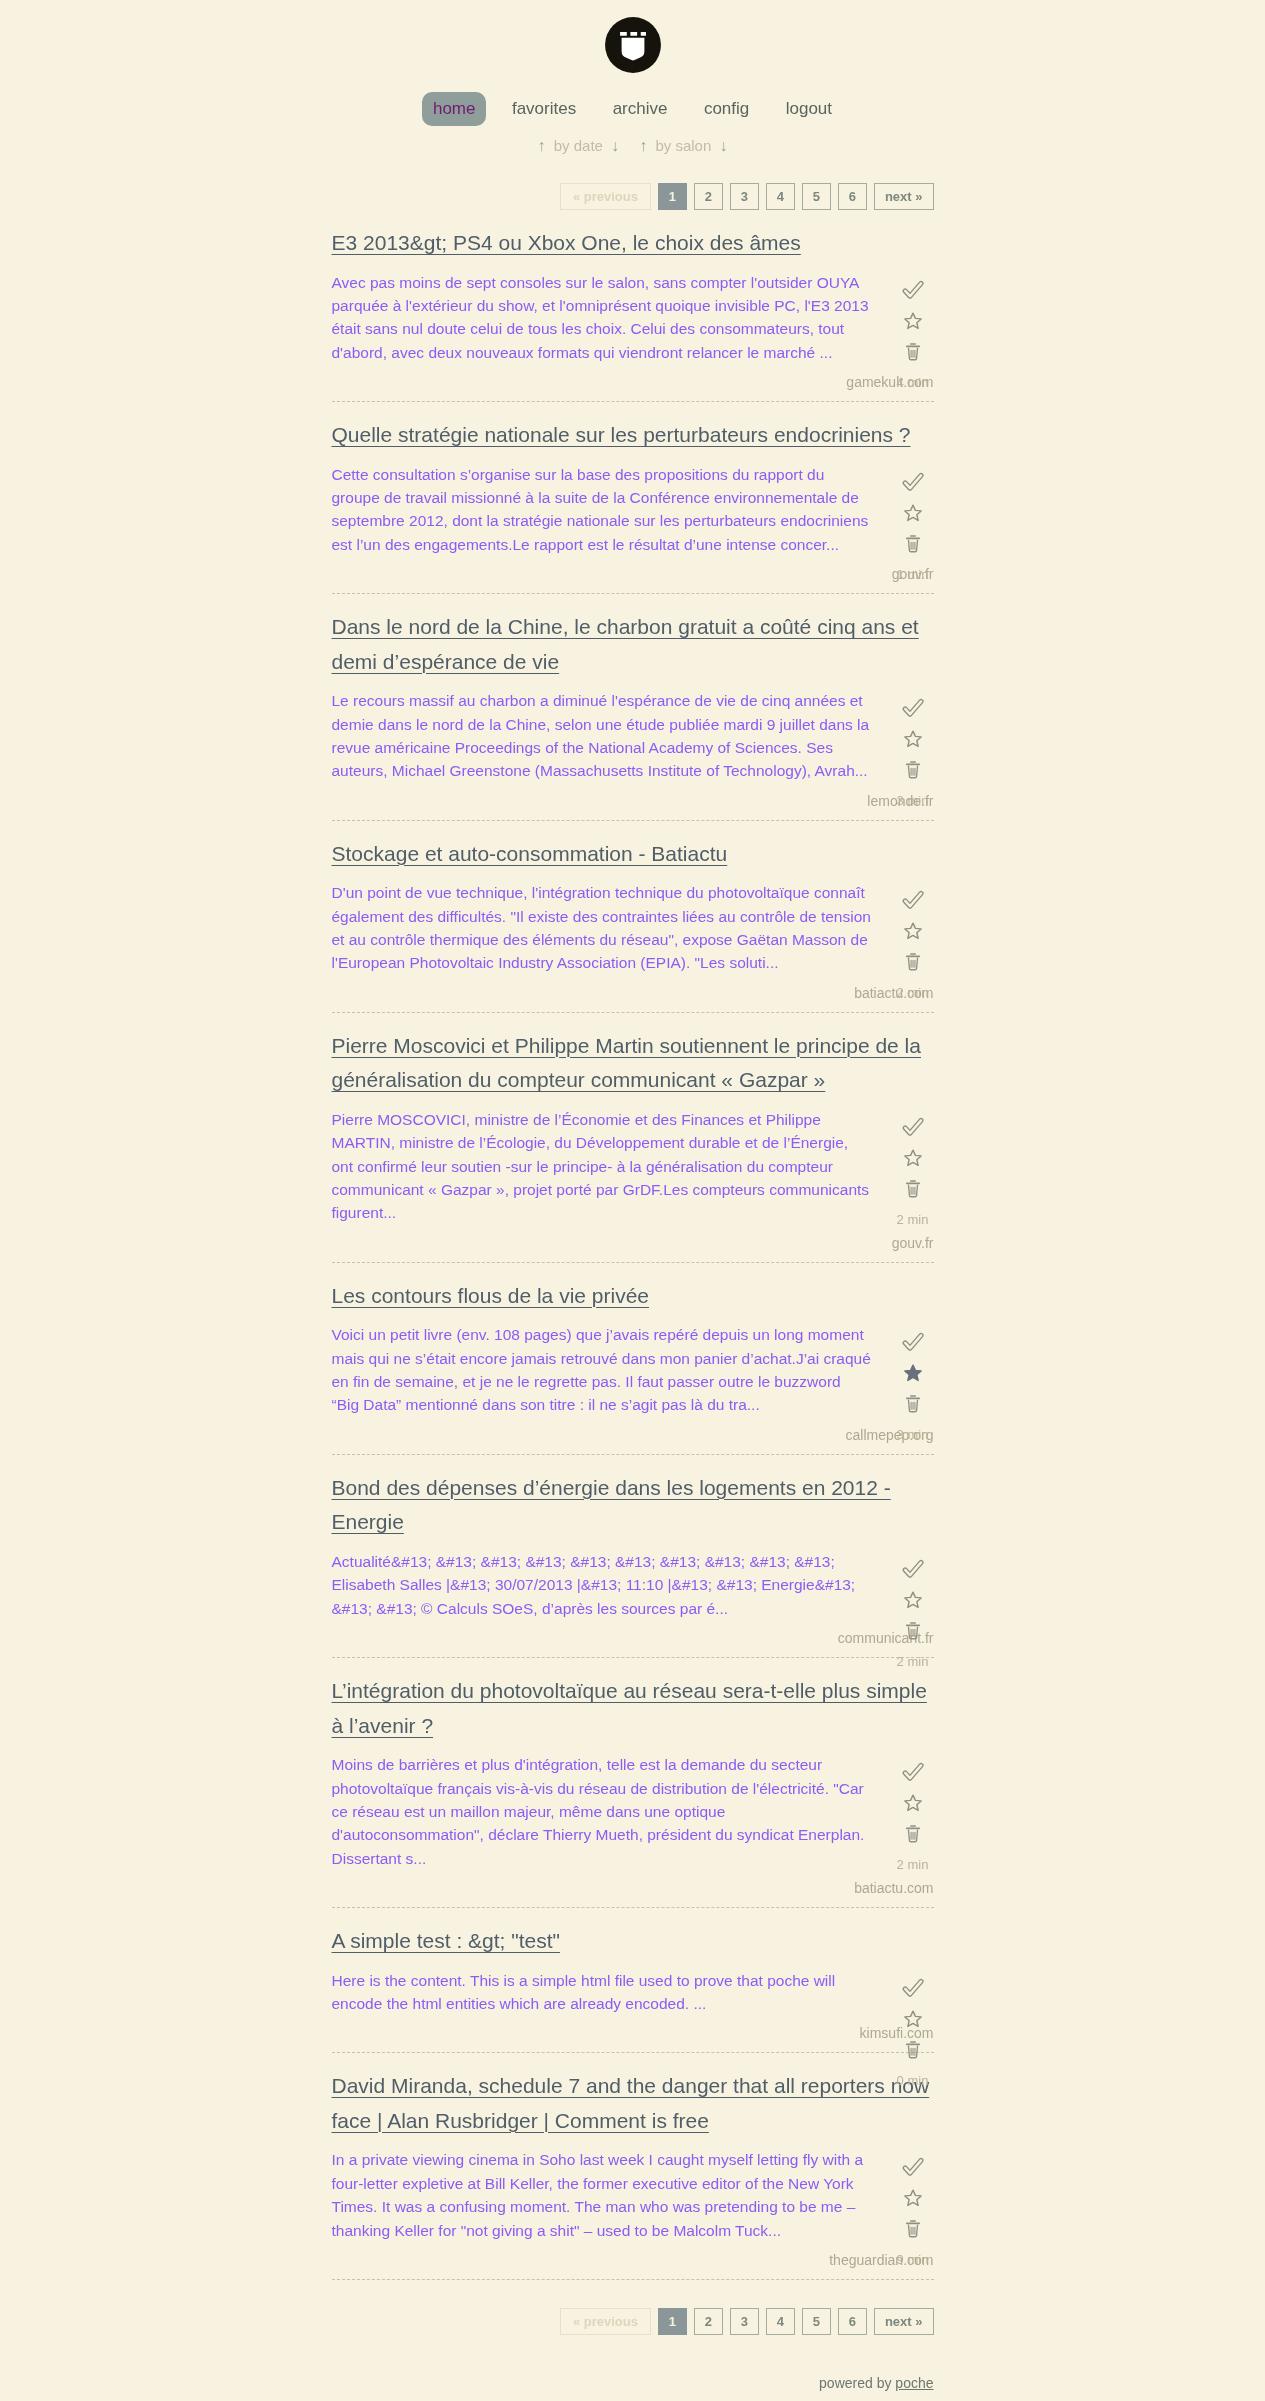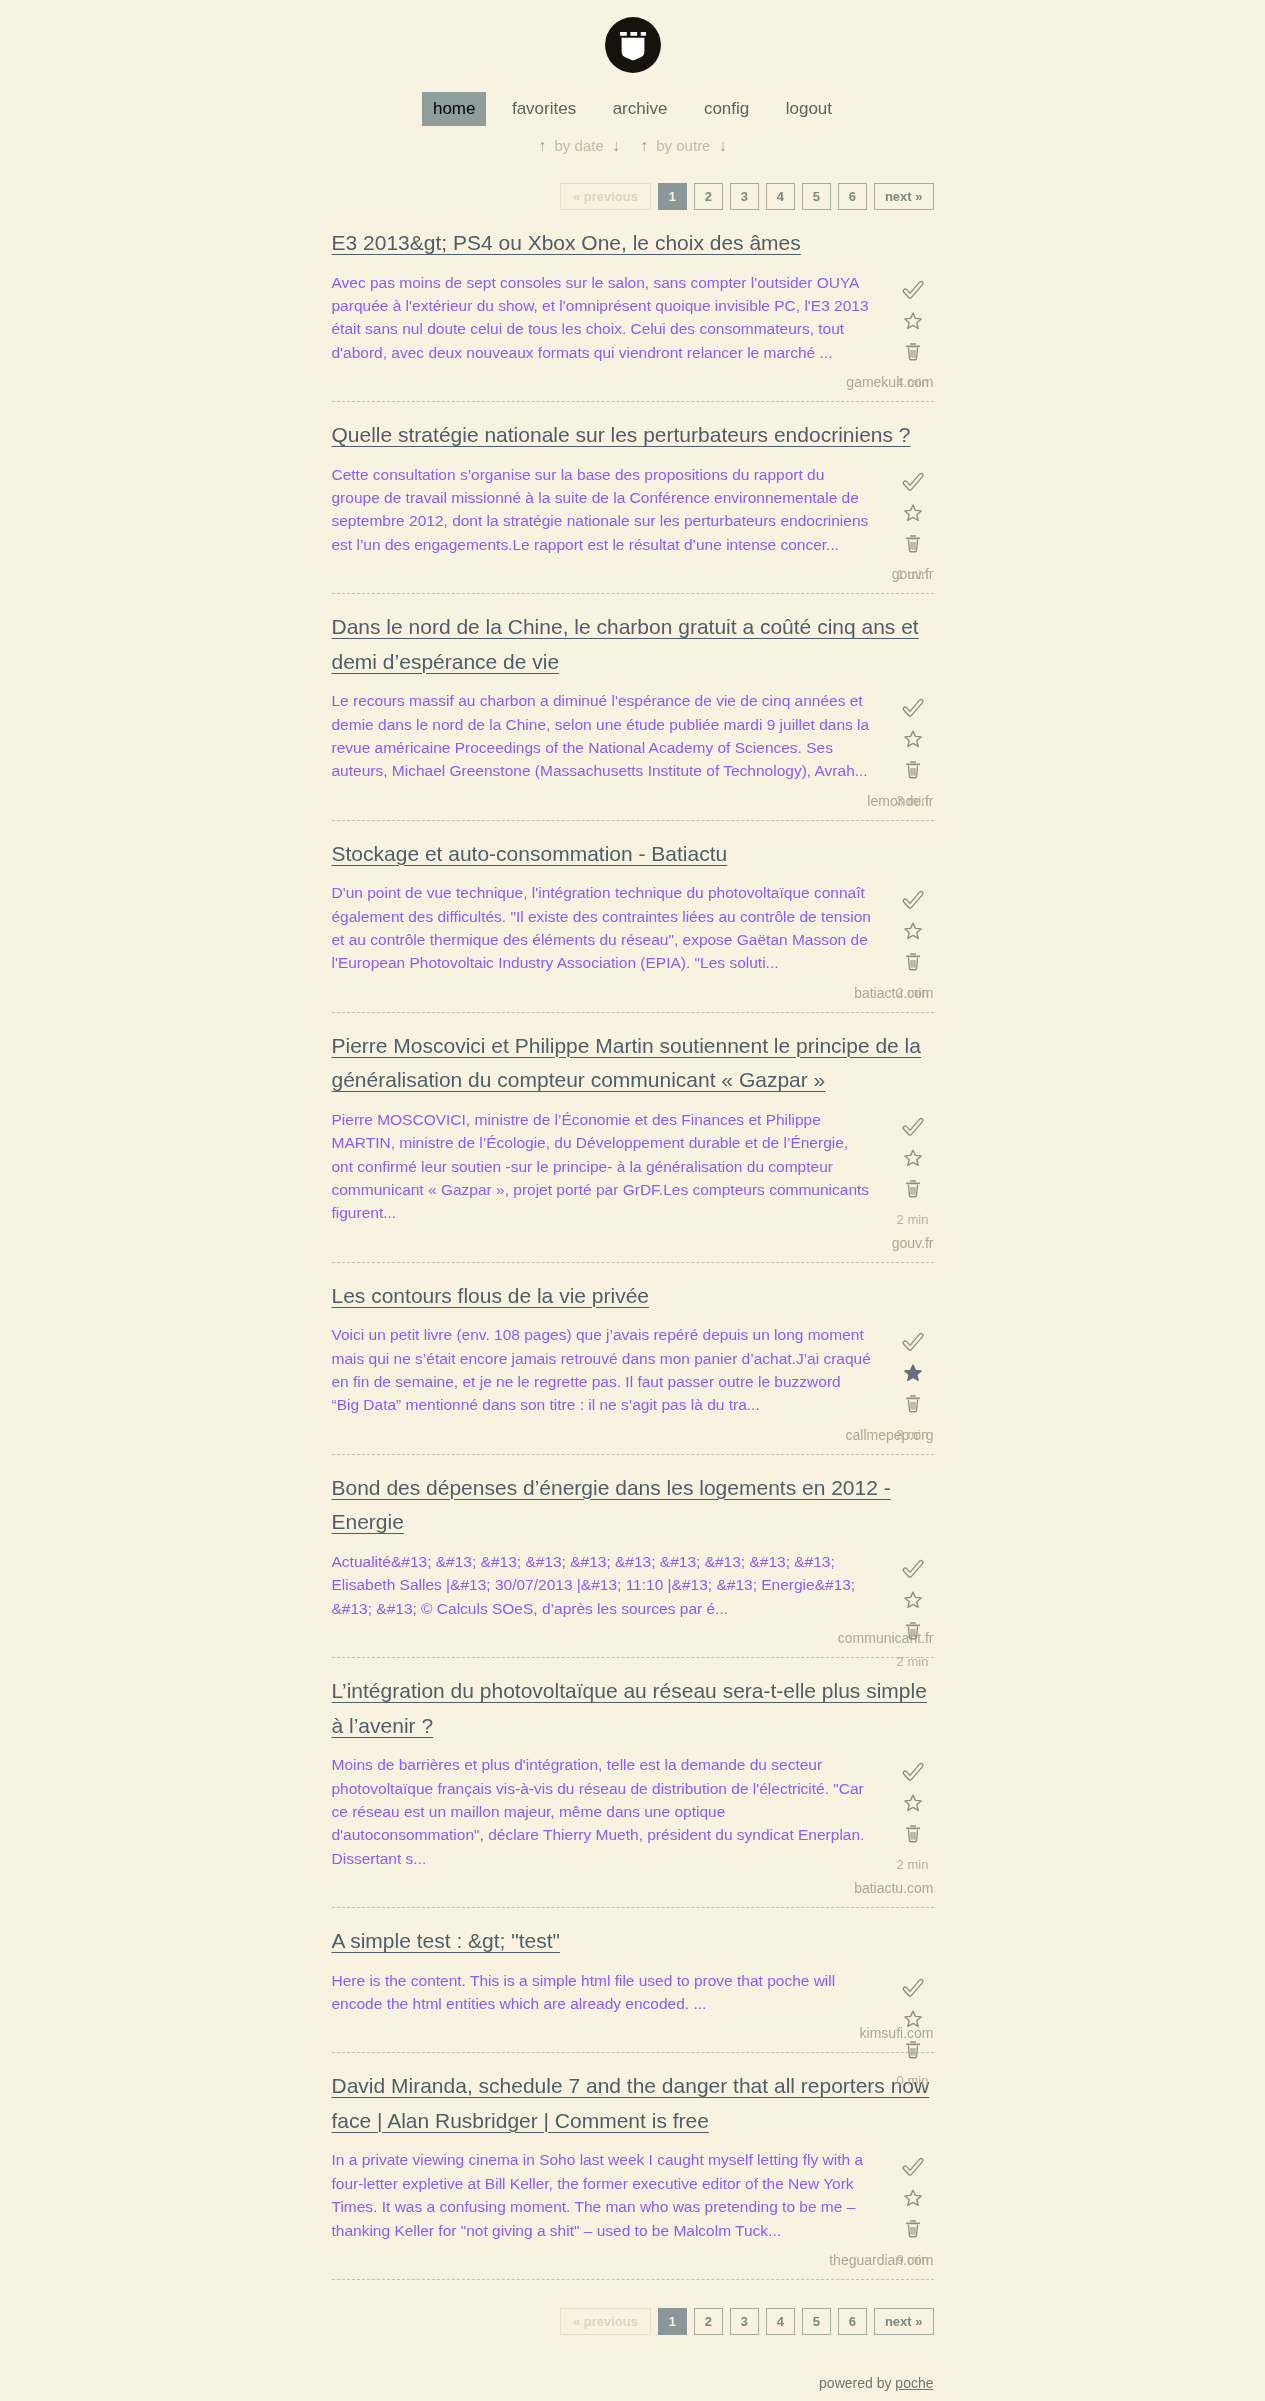--- a/index.html
+++ b/index.html
@@ -13,21 +13,21 @@
 
   
   header{text-align:center;}
   .logo{display:inline-block;line-height:0;}
   .logo svg{width:58px;height:58px;}
   nav{margin-top:14px;}
   .nav-link{
     display:inline-block;color:#58655f;font-size:17px;
     padding:7px 11px;margin:0 5px;text-decoration:none;
   }
-  .nav-link.active{background:#8f9e9b;color:#000000;border-radius:0;}
+  .nav-link.active{background:#8f9e9b;color:#701a75;border-radius:10px;}
   .sort{margin-top:11px;font-size:15px;color:#c2bca4;}
   .sort .arrow{color:#9aa5a3;text-decoration:none;font-size:16px;padding:0 2px;}
   .sort .sort-label{margin:0 2px;}
   .sort .group{margin:0 6px;}
 
   
   .paginate{text-align:right;margin:28px 0 16px;font-size:13px;font-weight:bold;}
   .paginate .prev{
     color:#ddd6bc;border:1px solid #e8e1c8;padding:5px 12px;margin-left:6px;
   }
@@ -88,21 +88,21 @@
     </nav>
 
     <div class="sort">
       <span class="group">
         <a href="#" class="arrow">↑</a>
         <span class="sort-label">by date</span>
         <a href="#" class="arrow">↓</a>
       </span>
       <span class="group">
         <a href="#" class="arrow">↑</a>
-        <span class="sort-label">by outre</span>
+        <span class="sort-label">by salon</span>
         <a href="#" class="arrow">↓</a>
       </span>
     </div>
   </header>
 
   <div class="paginate"><span class="prev">« previous</span><a href="#" class="page-num active">1</a><a href="#" class="page-num">2</a><a href="#" class="page-num">3</a><a href="#" class="page-num">4</a><a href="#" class="page-num">5</a><a href="#" class="page-num">6</a><a href="#" class="page-num next">next »</a></div>
 
   <main id="entries">
       <article class="entry" lang="fr">
     <h2 class="entry-title"><a href="#" class="title-link">E3 2013&amp;gt; PS4 ou Xbox One, le choix des âmes</a></h2>

